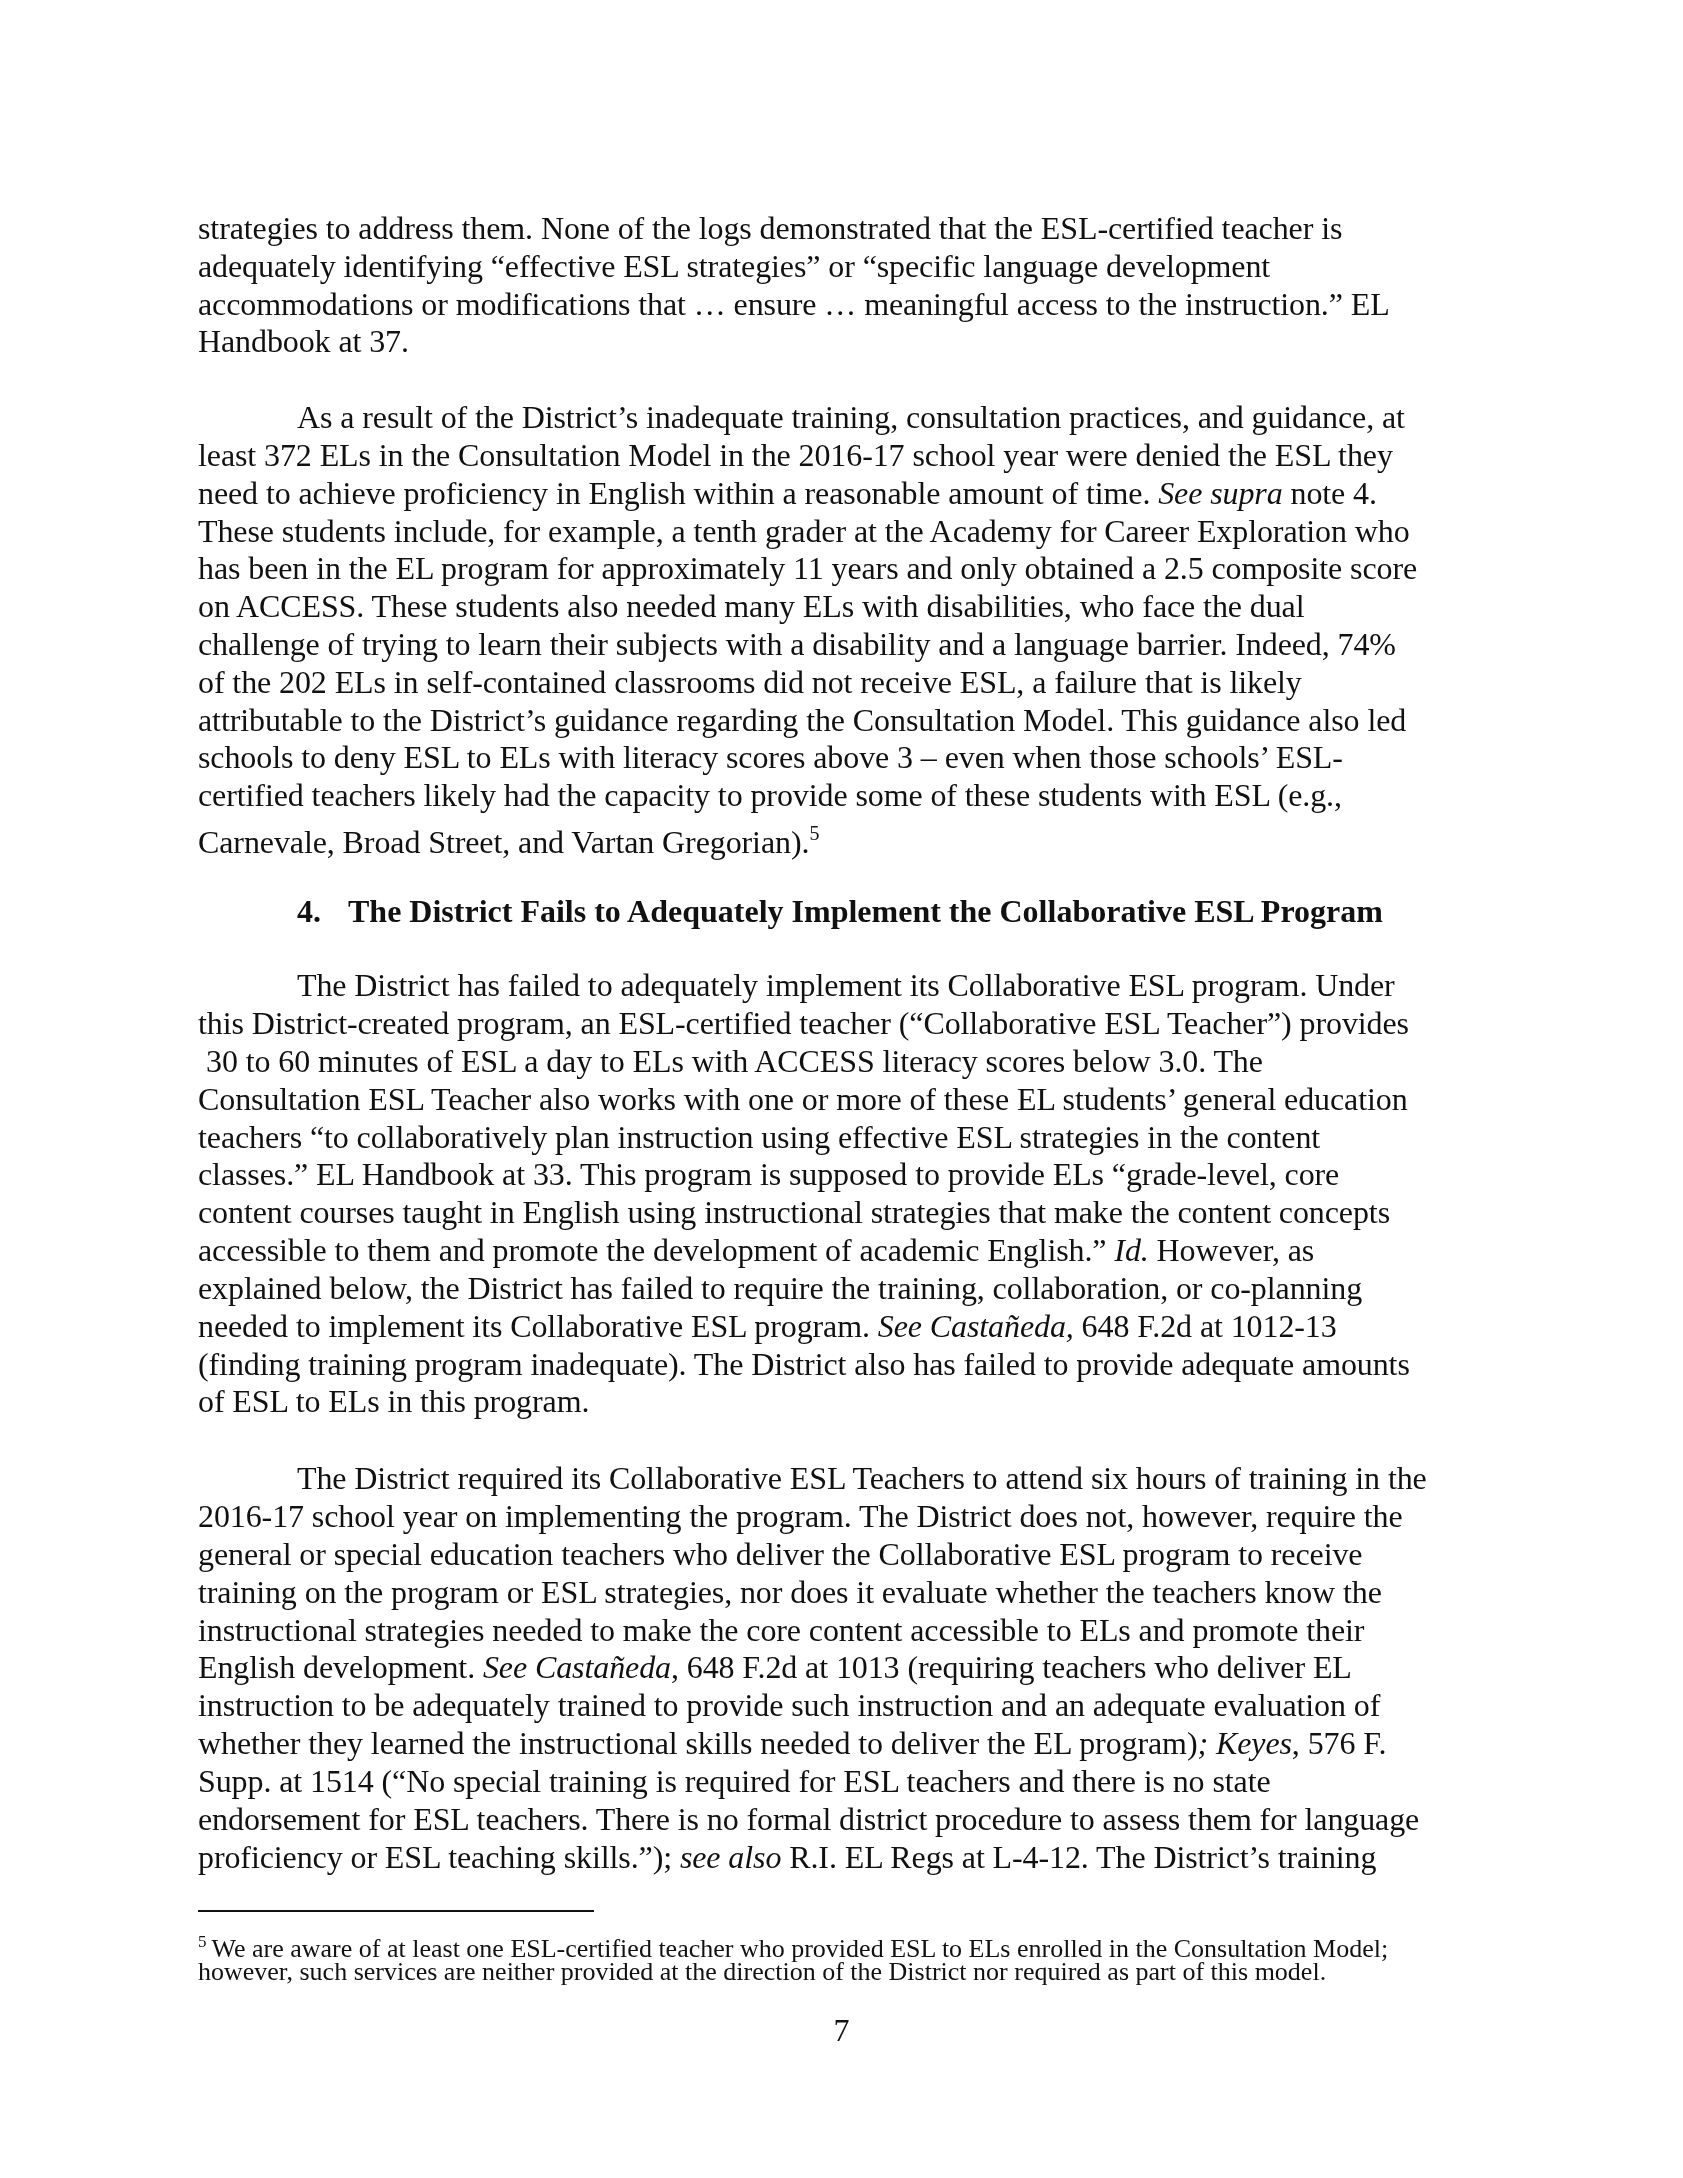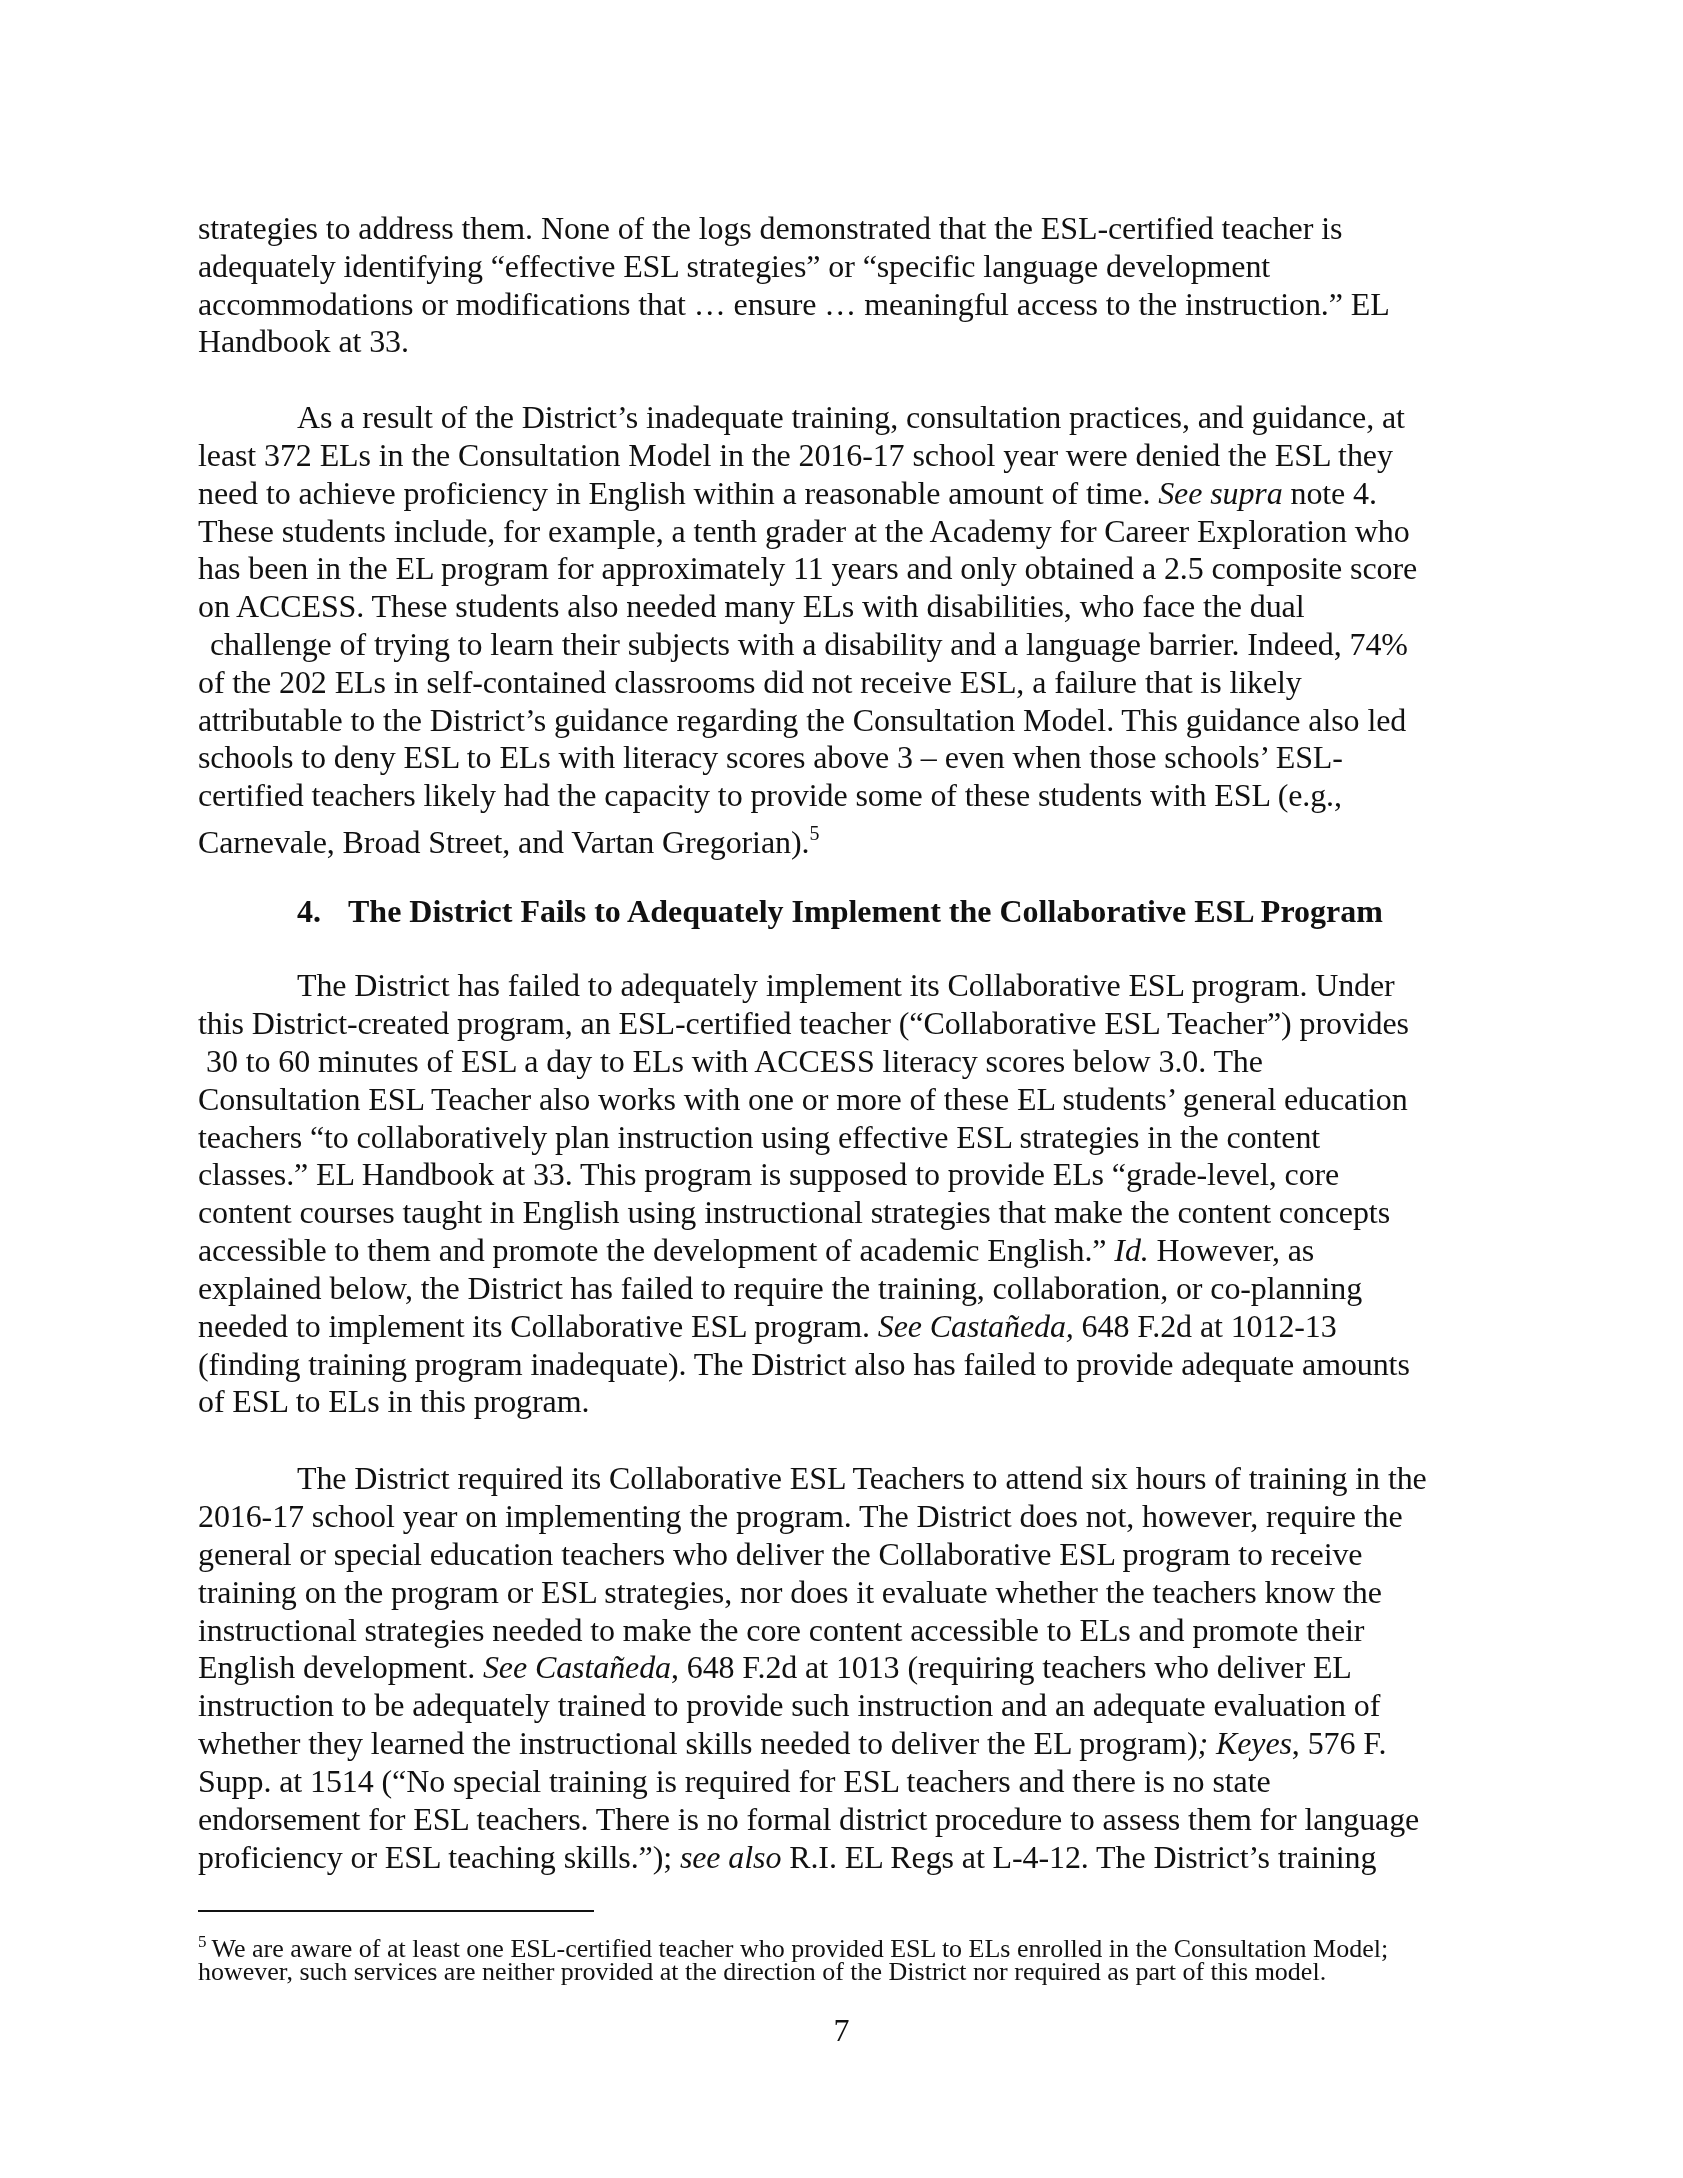--- a/index.html
+++ b/index.html
@@ -18,30 +18,30 @@
 </style>
 </head>
 <body>
 
 <div class="page">
 
   <div id="p1">
       <div class="line" style="top: 201px;"><span>strategies to address them.  None of the logs demonstrated that the ESL-certified teacher is</span></div>
       <div class="line" style="top: 239px;"><span>adequately identifying “effective ESL strategies” or “specific language development</span></div>
       <div class="line" style="top: 277px;"><span>accommodations or modifications that … ensure … meaningful access to the instruction.”  EL</span></div>
-      <div class="line" style="top: 314px;"><span>Handbook at 33.</span></div>
+      <div class="line" style="top: 314px;"><span>Handbook at 37.</span></div>
     </div>
   <div id="p2">
       <div class="line indent" style="top: 390px;"><span>As a result of the District’s inadequate training, consultation practices, and guidance, at</span></div>
       <div class="line" style="top: 428px;"><span>least 372 ELs in the Consultation Model in the 2016-17 school year were denied the ESL they</span></div>
       <div class="line" style="top: 466px;"><span>need to achieve proficiency in English within a reasonable amount of time.  </span><i>See supra</i><span> note 4.</span></div>
       <div class="line" style="top: 504px;"><span>These students include, for example, a tenth grader at the Academy for Career Exploration who</span></div>
       <div class="line" style="top: 541px;"><span>has been in the EL program for approximately 11 years and only obtained a 2.5 composite score</span></div>
       <div class="line" style="top: 579px;"><span>on ACCESS.  These students also needed many ELs with disabilities, who face the dual</span></div>
-      <div class="line" style="top: 617px; margin-left: 12px;"><span>challenge of trying to learn their subjects with a disability and a language barrier.  Indeed, 74%</span></div>
+      <div class="line" style="top: 617px;"><span>challenge of trying to learn their subjects with a disability and a language barrier.  Indeed, 74%</span></div>
       <div class="line" style="top: 655px;"><span>of the 202 ELs in self-contained classrooms did not receive ESL, a failure that is likely</span></div>
       <div class="line" style="top: 693px;"><span>attributable to the District’s guidance regarding the Consultation Model.  This guidance also led</span></div>
       <div class="line" style="top: 730px;"><span>schools to deny ESL to ELs with literacy scores above 3 – even when those schools’ ESL-</span></div>
       <div class="line" style="top: 768px;"><span>certified teachers likely had the capacity to provide some of these students with ESL (e.g.,</span></div>
       <div class="line" style="top: 806px;"><span>Carnevale, Broad Street, and Vartan Gregorian).</span><span class="sup">5</span></div>
     </div>
 
   <div class="heading" style="top:884px;">
     <span class="num">4.</span><span>The District Fails to Adequately Implement the Collaborative ESL Program</span>
   </div>

